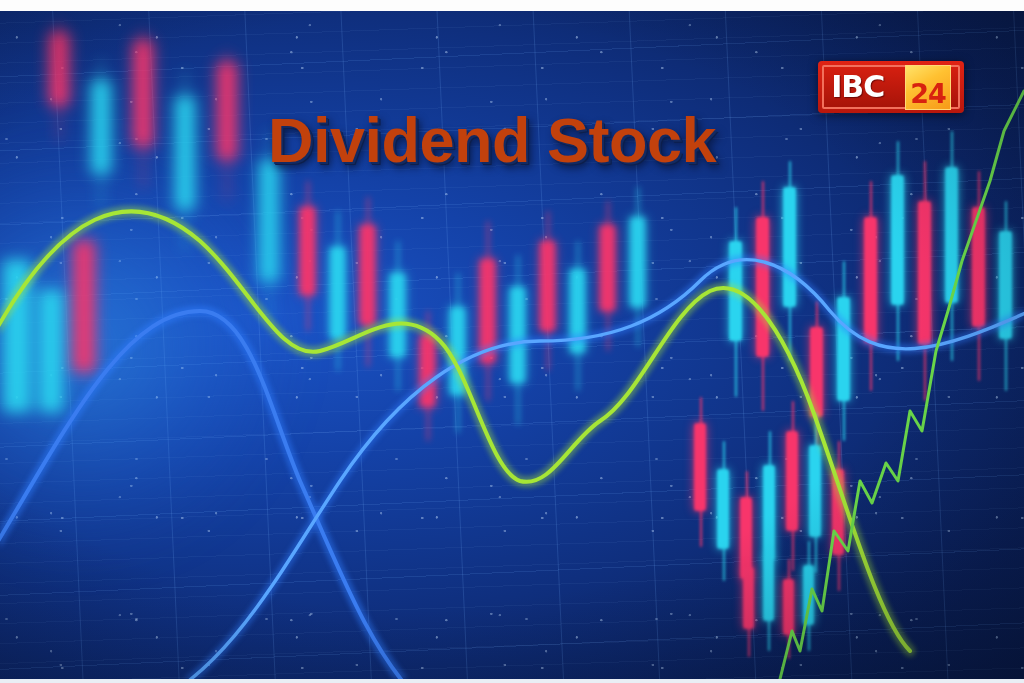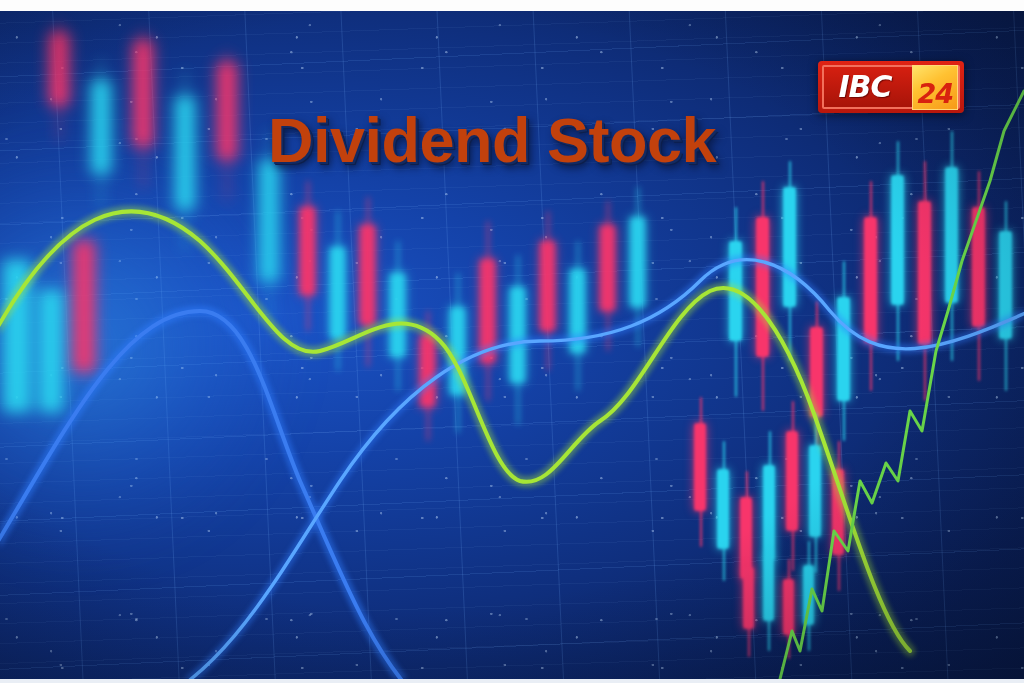--- a/index.html
+++ b/index.html
@@ -146,24 +146,23 @@
     padding: 4px;
     box-sizing: border-box;
   }
   .logo-inner {
     width: 100%; height: 100%;
     border: 2px solid #f2705c;
     border-radius: 2px;
     box-sizing: border-box;
     display: flex;
     align-items: center;
-    justify-content: flex-end;
+    justify-content: center;
     gap: 21px;
     background: linear-gradient(#d51f10, #a81409);
-    font-style: italic;
   }
   .logo-ibc {
     font-size: 30px;
     font-weight: 700;
     color: #ffffff;
     letter-spacing: -1px;
     line-height: 1;
     text-shadow: 1px 1px 1px rgba(80,0,0,.7);
     font-family: "DejaVu Sans", sans-serif;
   }

